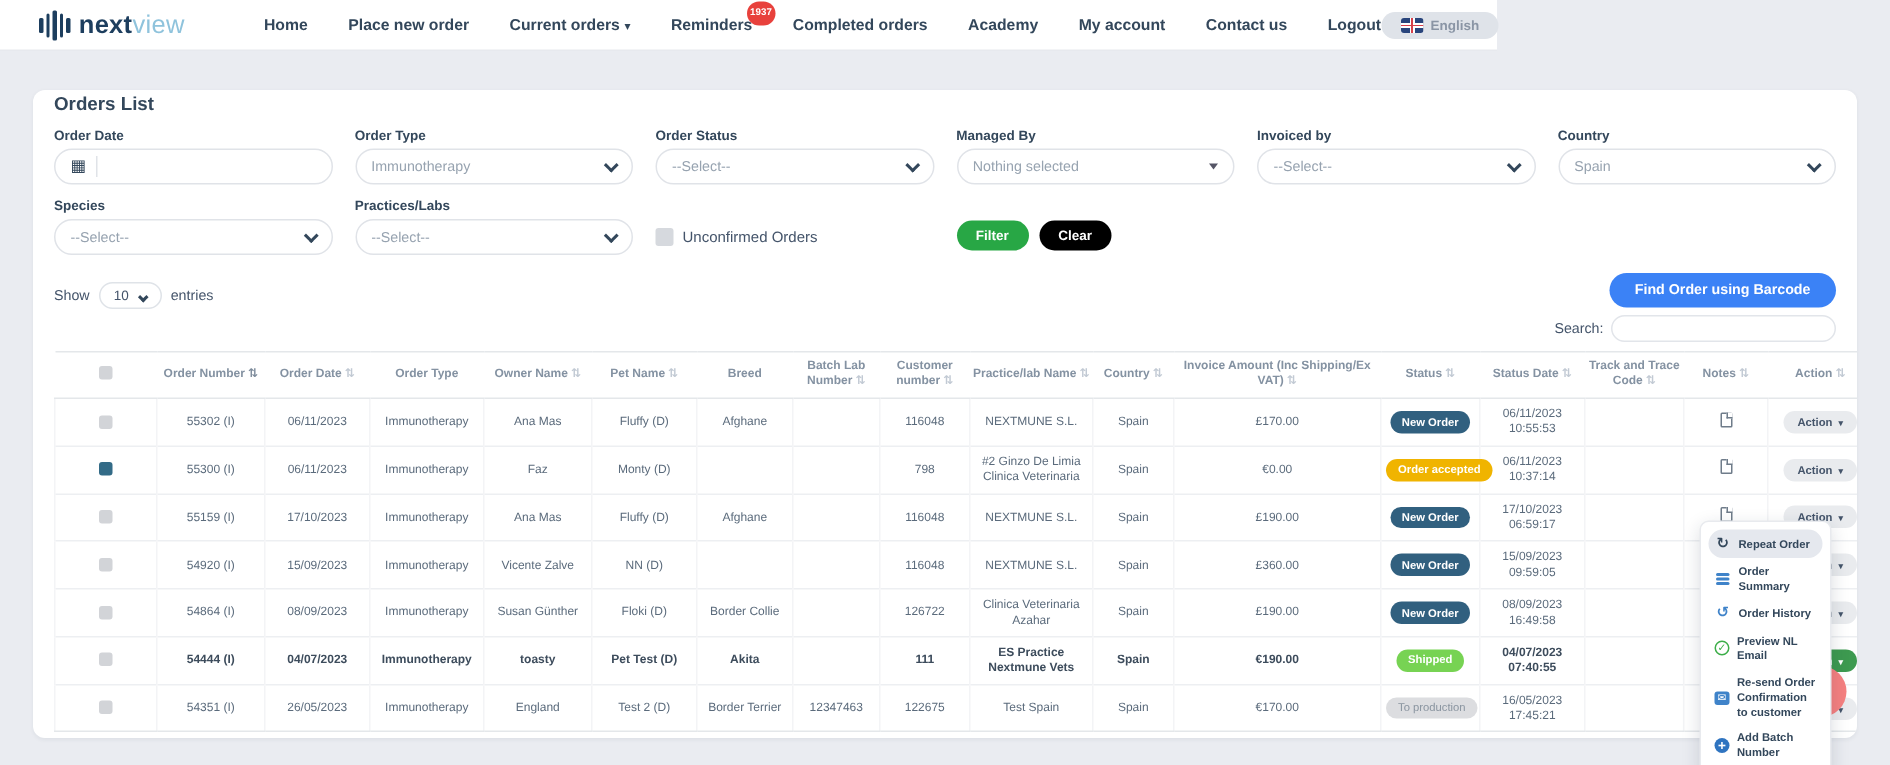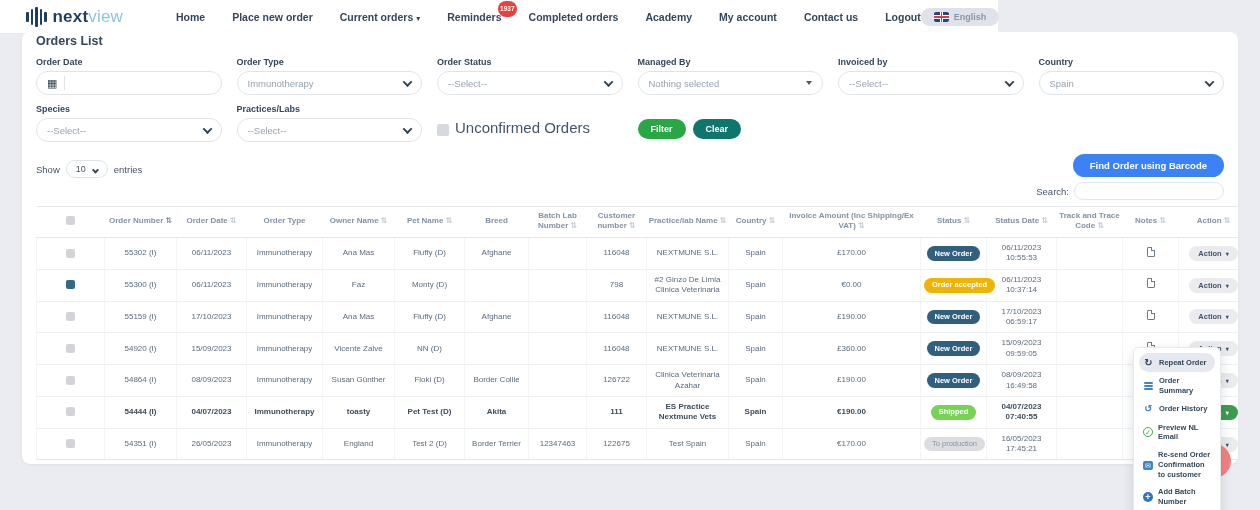--- a/index.html
+++ b/index.html
@@ -24,39 +24,39 @@
 .nav-caret::after{content:"▾";font-size:8px;margin-left:3px;color:#33475b}
 .nav-badge{position:absolute;top:-10px;right:-15px;min-width:16px;height:16px;border-radius:8px;background:#e8413c;color:#fff;font-size:6.5px;font-weight:700;display:flex;align-items:center;justify-content:center;padding:0 2px}
 .lang-btn{display:flex;align-items:center;gap:5px;background:#dfe3e9;border-radius:12px;padding:4px 13px;font-size:9px;font-weight:700;color:#8a95a5;cursor:pointer}
 .flag{width:15px;height:10px;border-radius:2px;background-color:#29457c;background-image:
  linear-gradient(to bottom,transparent 44%,#d6404a 44%,#d6404a 56%,transparent 56%),
  linear-gradient(to right,transparent 46%,#d6404a 46%,#d6404a 54%,transparent 54%),
  linear-gradient(to bottom,transparent 34%,#fff 34%,#fff 66%,transparent 66%),
  linear-gradient(to right,transparent 39%,#fff 39%,#fff 61%,transparent 61%)}
 
 
-.card{position:absolute;left:22px;top:32px;width:1216px;height:432px;background:#fff;border-radius:8px;box-shadow:0 1px 3px rgba(40,50,70,.06);padding:2px 14px;overflow:hidden}
+.card{position:absolute;left:22px;top:60px;width:1216px;height:432px;background:#fff;border-radius:8px;box-shadow:0 1px 3px rgba(40,50,70,.06);padding:2px 14px;overflow:hidden}
 .page-title{font-size:12.5px;font-weight:700;color:#33475b;margin-bottom:9px}
 
 
 .filter-grid{display:grid;grid-template-columns:repeat(6,1fr);column-gap:15px;row-gap:9px}
 .f-label{font-size:9px;font-weight:700;color:#33475b;margin-bottom:4px}
 .f-input{height:24px;border:1px solid #e0e3e8;border-radius:13px;background:#fff;display:flex;align-items:center;padding:0 10px;cursor:pointer}
 .f-value{font-size:9.5px;color:#97a3b0;flex:1;white-space:nowrap;overflow:hidden}
 .chev{width:7px;height:7px;border-left:2px solid #33475b;border-bottom:2px solid #33475b;transform:rotate(-45deg) translate(1px,-1px);flex:none}
 .caret-thin{width:0;height:0;border-left:3.5px solid transparent;border-right:3.5px solid transparent;border-top:4.5px solid #556;flex:none}
 .cal-ic{font-size:11px;color:#33475b;line-height:1}
 .cal-ic::before{content:"▦"}
 .date-div{width:1px;height:14px;background:#e0e3e8;margin:0 8px 0 7px}
 .unconfirmed{grid-column:3;grid-row:2;display:flex;align-items:flex-end;padding-bottom:6px;gap:6px}
 .uc-box{width:12px;height:12px;background:#d6d9de;border-radius:2px;cursor:pointer;flex:none}
-.uc-label{font-size:15px;color:#44546a}
+.uc-label{font-size:10px;color:#44546a}
 .filter-actions{grid-column:4;grid-row:2;display:flex;align-items:flex-end;gap:7px;padding-bottom:3px}
 .btn-filter{background:#28a745;color:#fff;font-size:9px;font-weight:700;border:none;border-radius:11px;padding:5px 13px;cursor:pointer}
-.btn-clear{background:#0f766e;color:#fff;font-size:9px;font-weight:700;border:none;border-radius:11px;padding:5px 13px;cursor:pointer}
+.btn-clear{background:#000000;color:#fff;font-size:9px;font-weight:700;border:none;border-radius:11px;padding:5px 13px;cursor:pointer}
 
 
 .toolbar{display:flex;align-items:flex-start;margin-top:12px}
 .show-wrap{display:flex;align-items:center;gap:6px;font-size:9.5px;color:#44546a;margin-top:6px}
 .show-select{display:flex;align-items:flex-end;gap:7px;border:1px solid #dfe3e8;border-radius:10px;padding:3px 9px;font-size:9px;color:#44546a;cursor:pointer}
 .show-select .chev{width:5px;height:5px}
 .right-tools{margin-left:auto;display:flex;flex-direction:column;align-items:flex-end;gap:5px}
 .btn-barcode{background:#3b82f6;color:#fff;font-size:9.5px;font-weight:700;border:none;border-radius:13px;padding:6px 17px;cursor:pointer}
 .search-wrap{display:flex;align-items:center;gap:5px;font-size:9.5px;color:#44546a}
 .search-input{width:150px;height:18px;border:1px solid #e2e5ea;border-radius:10px;padding:0 8px;font-size:9px;color:#44546a;outline:none}

